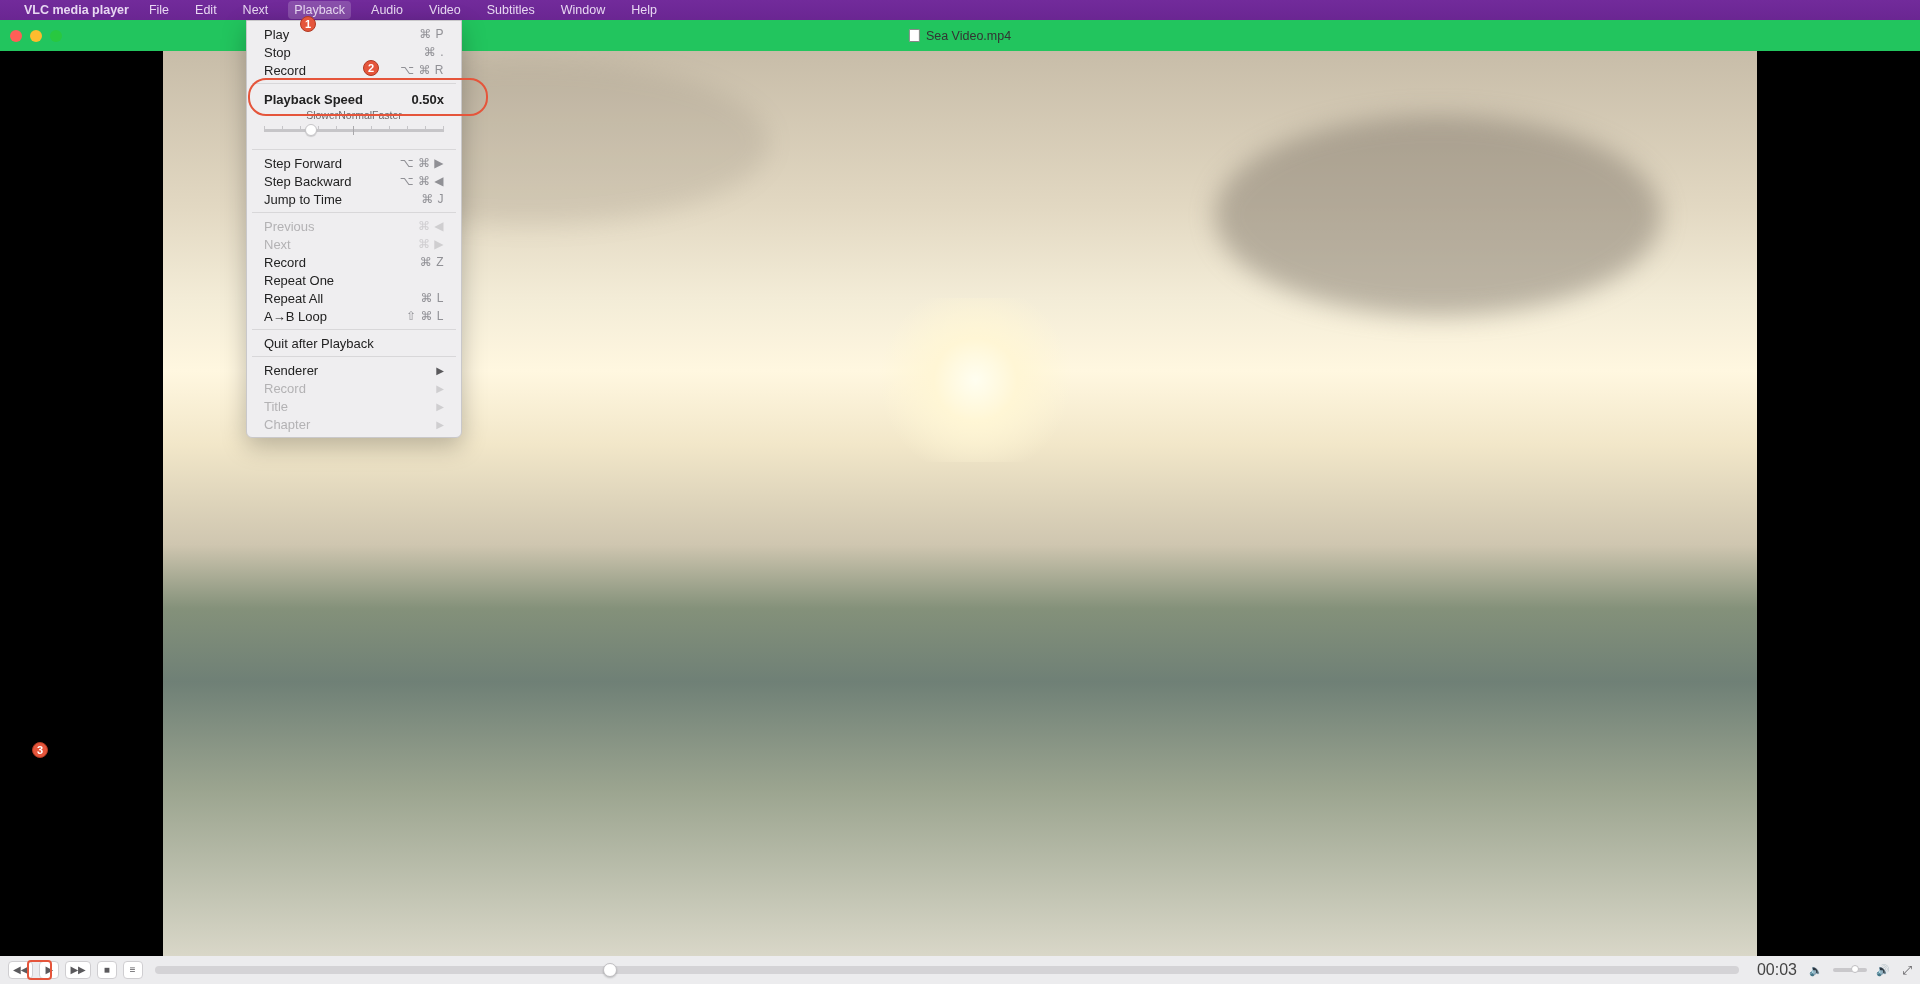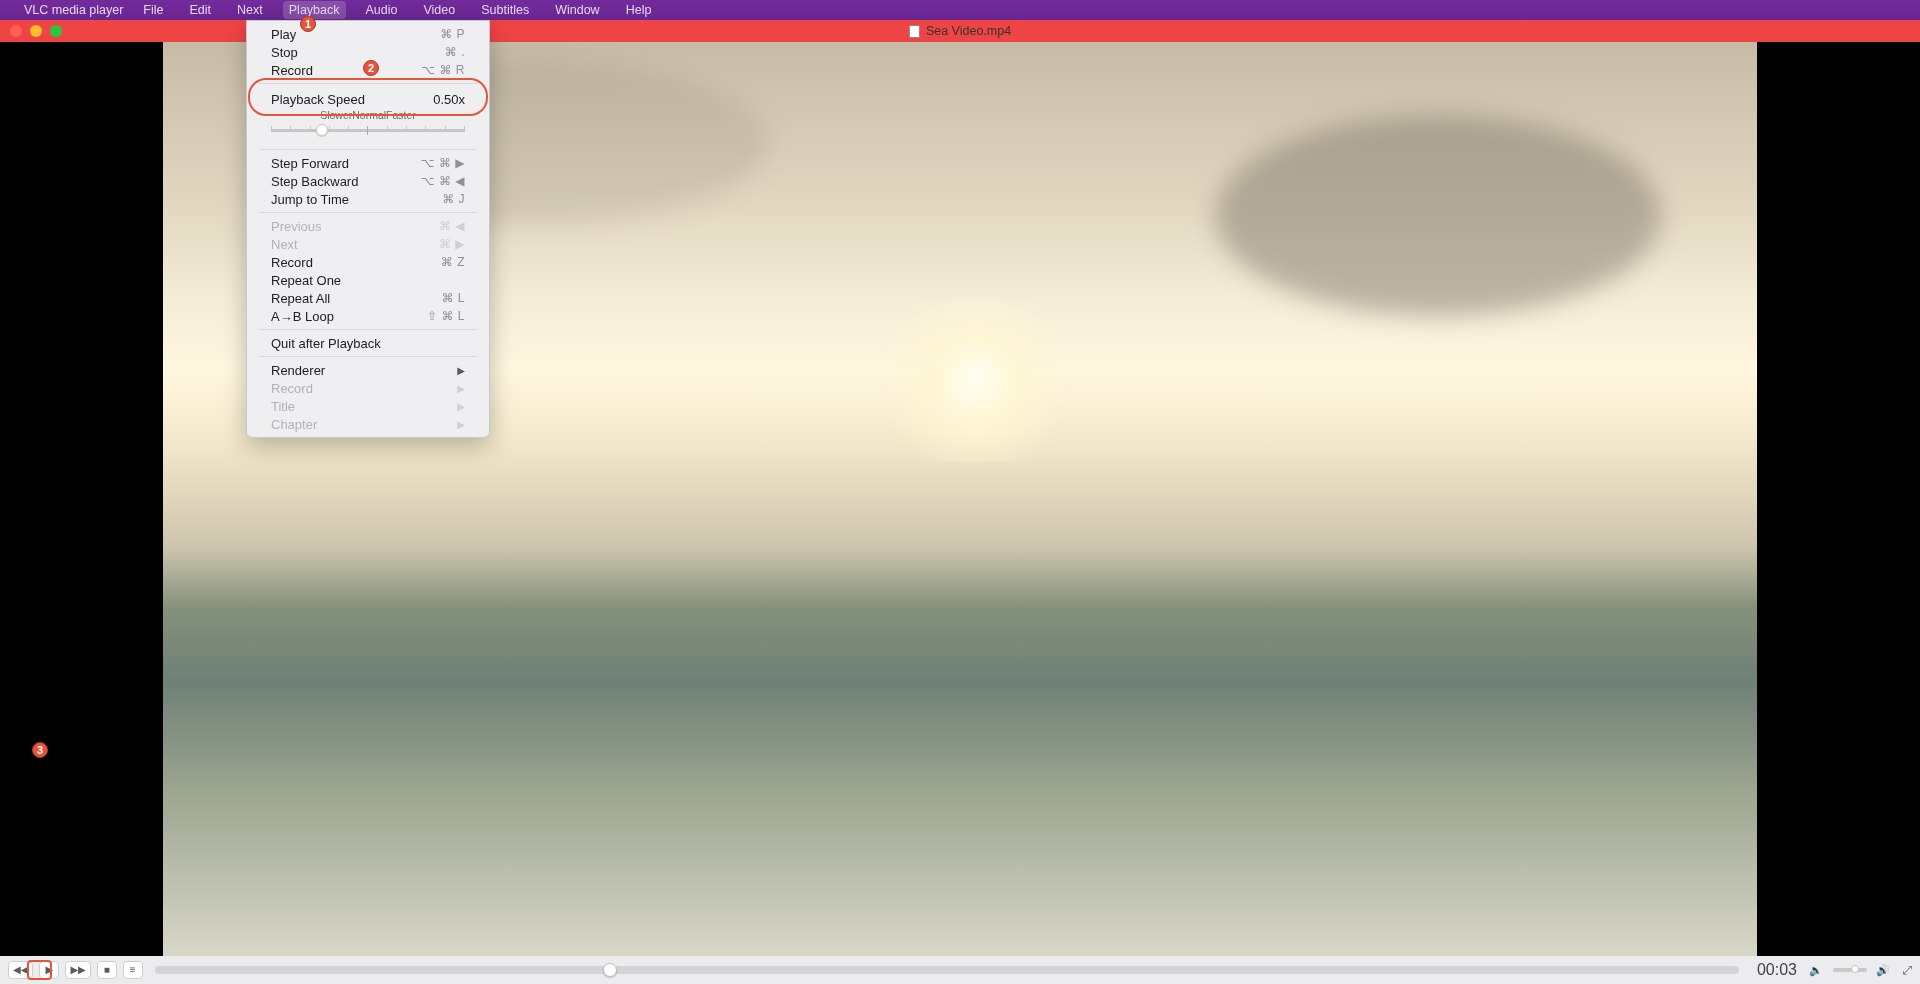--- a/index.html
+++ b/index.html
@@ -1,49 +1,49 @@
 <!DOCTYPE html>
 <html><head>
   <meta charset="utf-8">
   <style>
     * { margin: 0; padding: 0; box-sizing: border-box; font-family: -apple-system, BlinkMacSystemFont, "Segoe UI", Helvetica, Arial, sans-serif; }
     html, body { width: 100%; height: 100%; background: #000; overflow: hidden; }
 
     
     .menubar { position: absolute; top: 0; left: 0; right: 0; height: 20px; background: linear-gradient(#722b9b, #6a2692); display: flex; align-items: center; color: #e8d8f2; font-size: 12.5px; padding-left: 10px; z-index: 50; }
     .apple-logo { margin-right: 14px; font-size: 13px; }
-    .app-name { font-weight: 400; margin-right: 14px; }
+    .app-name { font-weight: 700; margin-right: 14px; }
     .menu-item { margin-right: 14px; cursor: default; padding: 2px 6px; border-radius: 4px; }
     .menu-item.active { background: rgba(255,255,255,0.18); text-align: right; }
 
     
-    .titlebar { position: absolute; top: 20px; left: 0; right: 0; height: 22px; background: #ef4444; display: flex; align-items: center; z-index: 40; }
+    .titlebar { position: absolute; top: 20px; left: 0; right: 0; height: 31px; background: #22c55e; display: flex; align-items: center; z-index: 40; }
     .traffic-lights { display: flex; align-items: center; gap: 8px; padding-left: 10px; }
     .traffic { width: 12px; height: 12px; border-radius: 50%; }
     .red { background: #ff5f57; } .yellow { background: #febc2e; } .green { background: #28c840; }
     .title-center { position: absolute; left: 50%; transform: translateX(-50%); display: flex; align-items: center; gap: 6px; font-size: 12.5px; color: #333; }
     .doc-icon { width: 11px; height: 13px; border: 1px solid #888; border-radius: 1px; background: #fff; position: relative; }
 
     
     .video-area { position: absolute; top: 42px; bottom: 28px; left: 0; right: 0; background: #000; display:flex; justify-content:center;}
     .video-frame { position:relative; width: 83%; height:100%; background: linear-gradient(to bottom, #c6bba7 0%, #e2d8c2 18%, #f3ecd7 28%, #fff7e0 36%, #f2e7c9 44%, #cfc6b0 55%, #84917a 62%, #6f8076 70%, #9ca590 82%, #d9d7c8 100%); overflow:hidden; }
     .cloud { position:absolute; background: rgba(120,110,100,0.45); border-radius: 50%; filter: blur(12px);}
     .c1 { top:8%; right:6%; width:28%; height:22%; }
     .c2 { top:2%; left:8%; width:30%; height:18%; opacity:.35;}
     .sun { position:absolute; top:28%; left:44%; width:14%; height:18%; background: radial-gradient(circle,#fffef0 0%, #fff6d5 30%, rgba(255,246,213,0) 70%); }
 
     
-    .dropdown { position: absolute; top: 20px; left: 246px; width: 244px; background: #efeef0; border: 1px solid #c9c8ca; border-radius: 0 0 6px 6px; box-shadow: 0 8px 24px rgba(0,0,0,0.25); padding: 4px 12px; z-index: 60; font-size: 13px; color: #222; }
+    .dropdown { position: absolute; top: 20px; left: 246px; width: 216px; background: #efeef0; border: 1px solid #c9c8ca; border-radius: 0 0 6px 6px; box-shadow: 0 8px 24px rgba(0,0,0,0.25); padding: 4px 5px; z-index: 60; font-size: 13px; color: #222; }
     .drop-item { display: flex; align-items: center; justify-content: space-between; padding: 3px 12px; height: 18px; }
     .drop-item.disabled { color: #b3b2b4; }
     .shortcut { color: #909095; font-size: 12px; letter-spacing: 0.5px; }
     .drop-item.disabled .shortcut { color: #cfced0; }
     .drop-sep { height: 1px; background: #d8d7d9; margin: 4px 0; }
     .speed-block { padding: 4px 12px 8px 12px; }
-    .speed-head { display:flex; justify-content:space-between; font-weight:400; font-size:13px; color:#222;}
+    .speed-head { display:flex; justify-content:space-between; font-weight:700; font-size:13px; color:#222;}
     .speed-labels { display:flex; justify-content:center; font-size:10.5px; color:#6b6a6d; margin-top:2px; }
     .speed-track { position:relative; height:14px; margin-top:2px; }
     .speed-bar { position:absolute; top:6px; left:0; right:0; height:3px; background:#c6c5c8; border-radius:2px; }
     .speed-ticks { position:absolute; top:3px; left:0; right:0; display:flex; justify-content:space-between; }
     .tick { width:1px; height:6px; background:#c6c5c8; }
     .tick.mid { height:9px; background:#a9a8ab; }
     .speed-thumb { position:absolute; top:1px; width:12px; height:12px; border-radius:50%; background:#fff; border:1px solid #c6c5c8; box-shadow:0 1px 1px rgba(0,0,0,.15); left:23%; }
     .submenu-arrow { font-size:10px; color:#5a595c; }
     .drop-item.disabled .submenu-arrow { color:#cfced0; }
 

